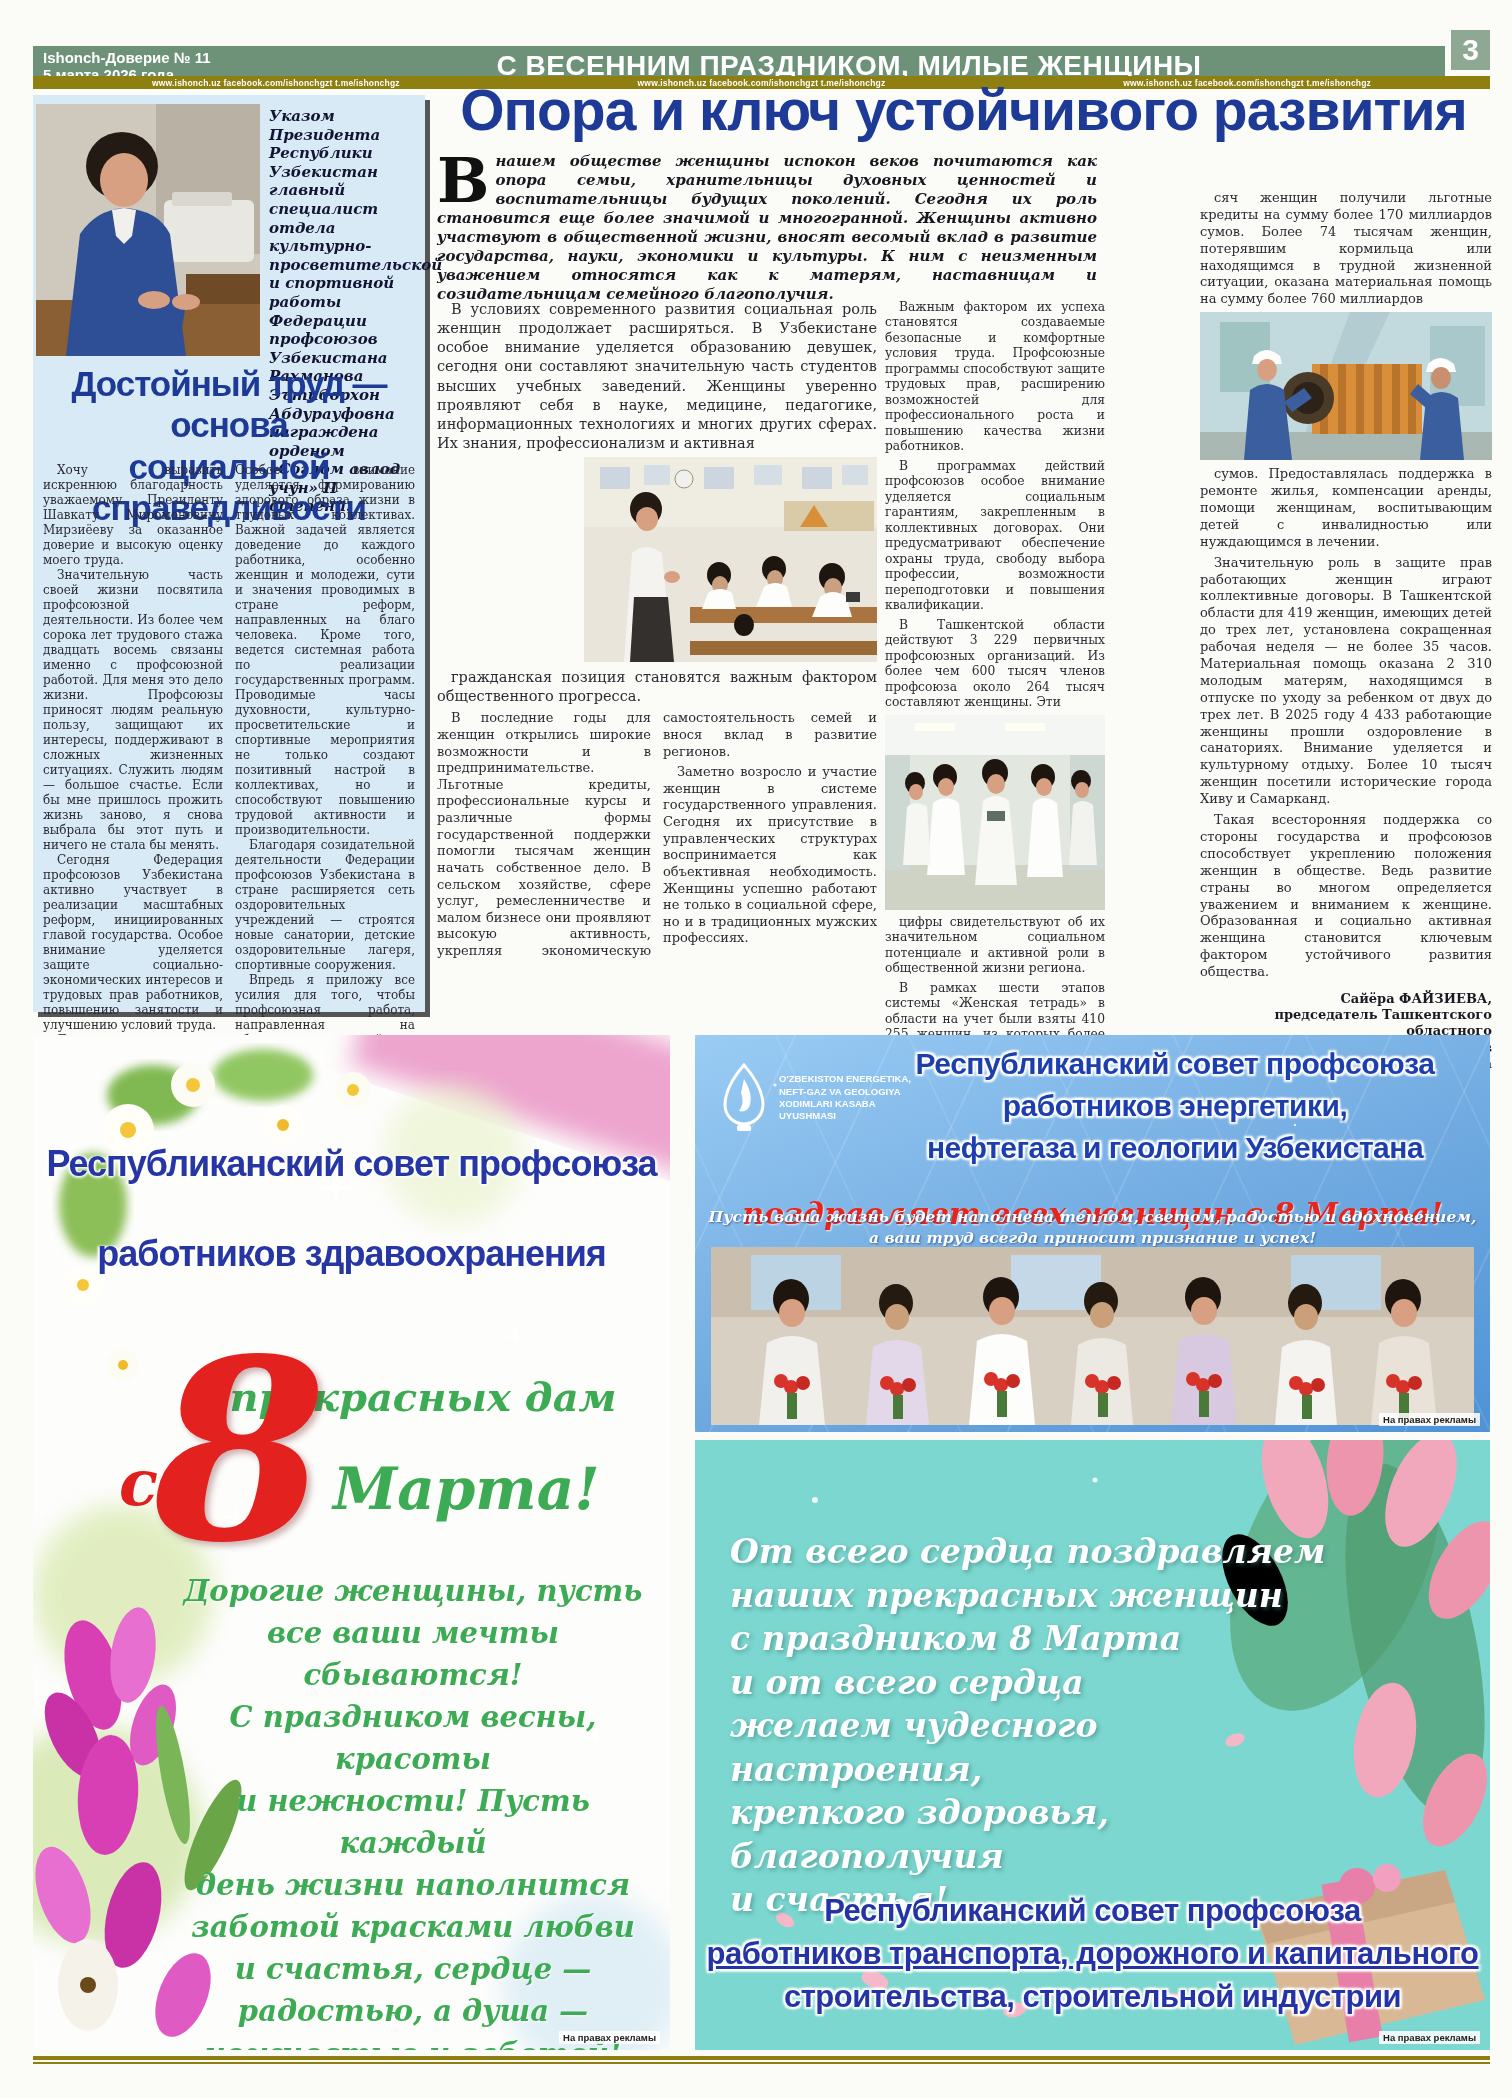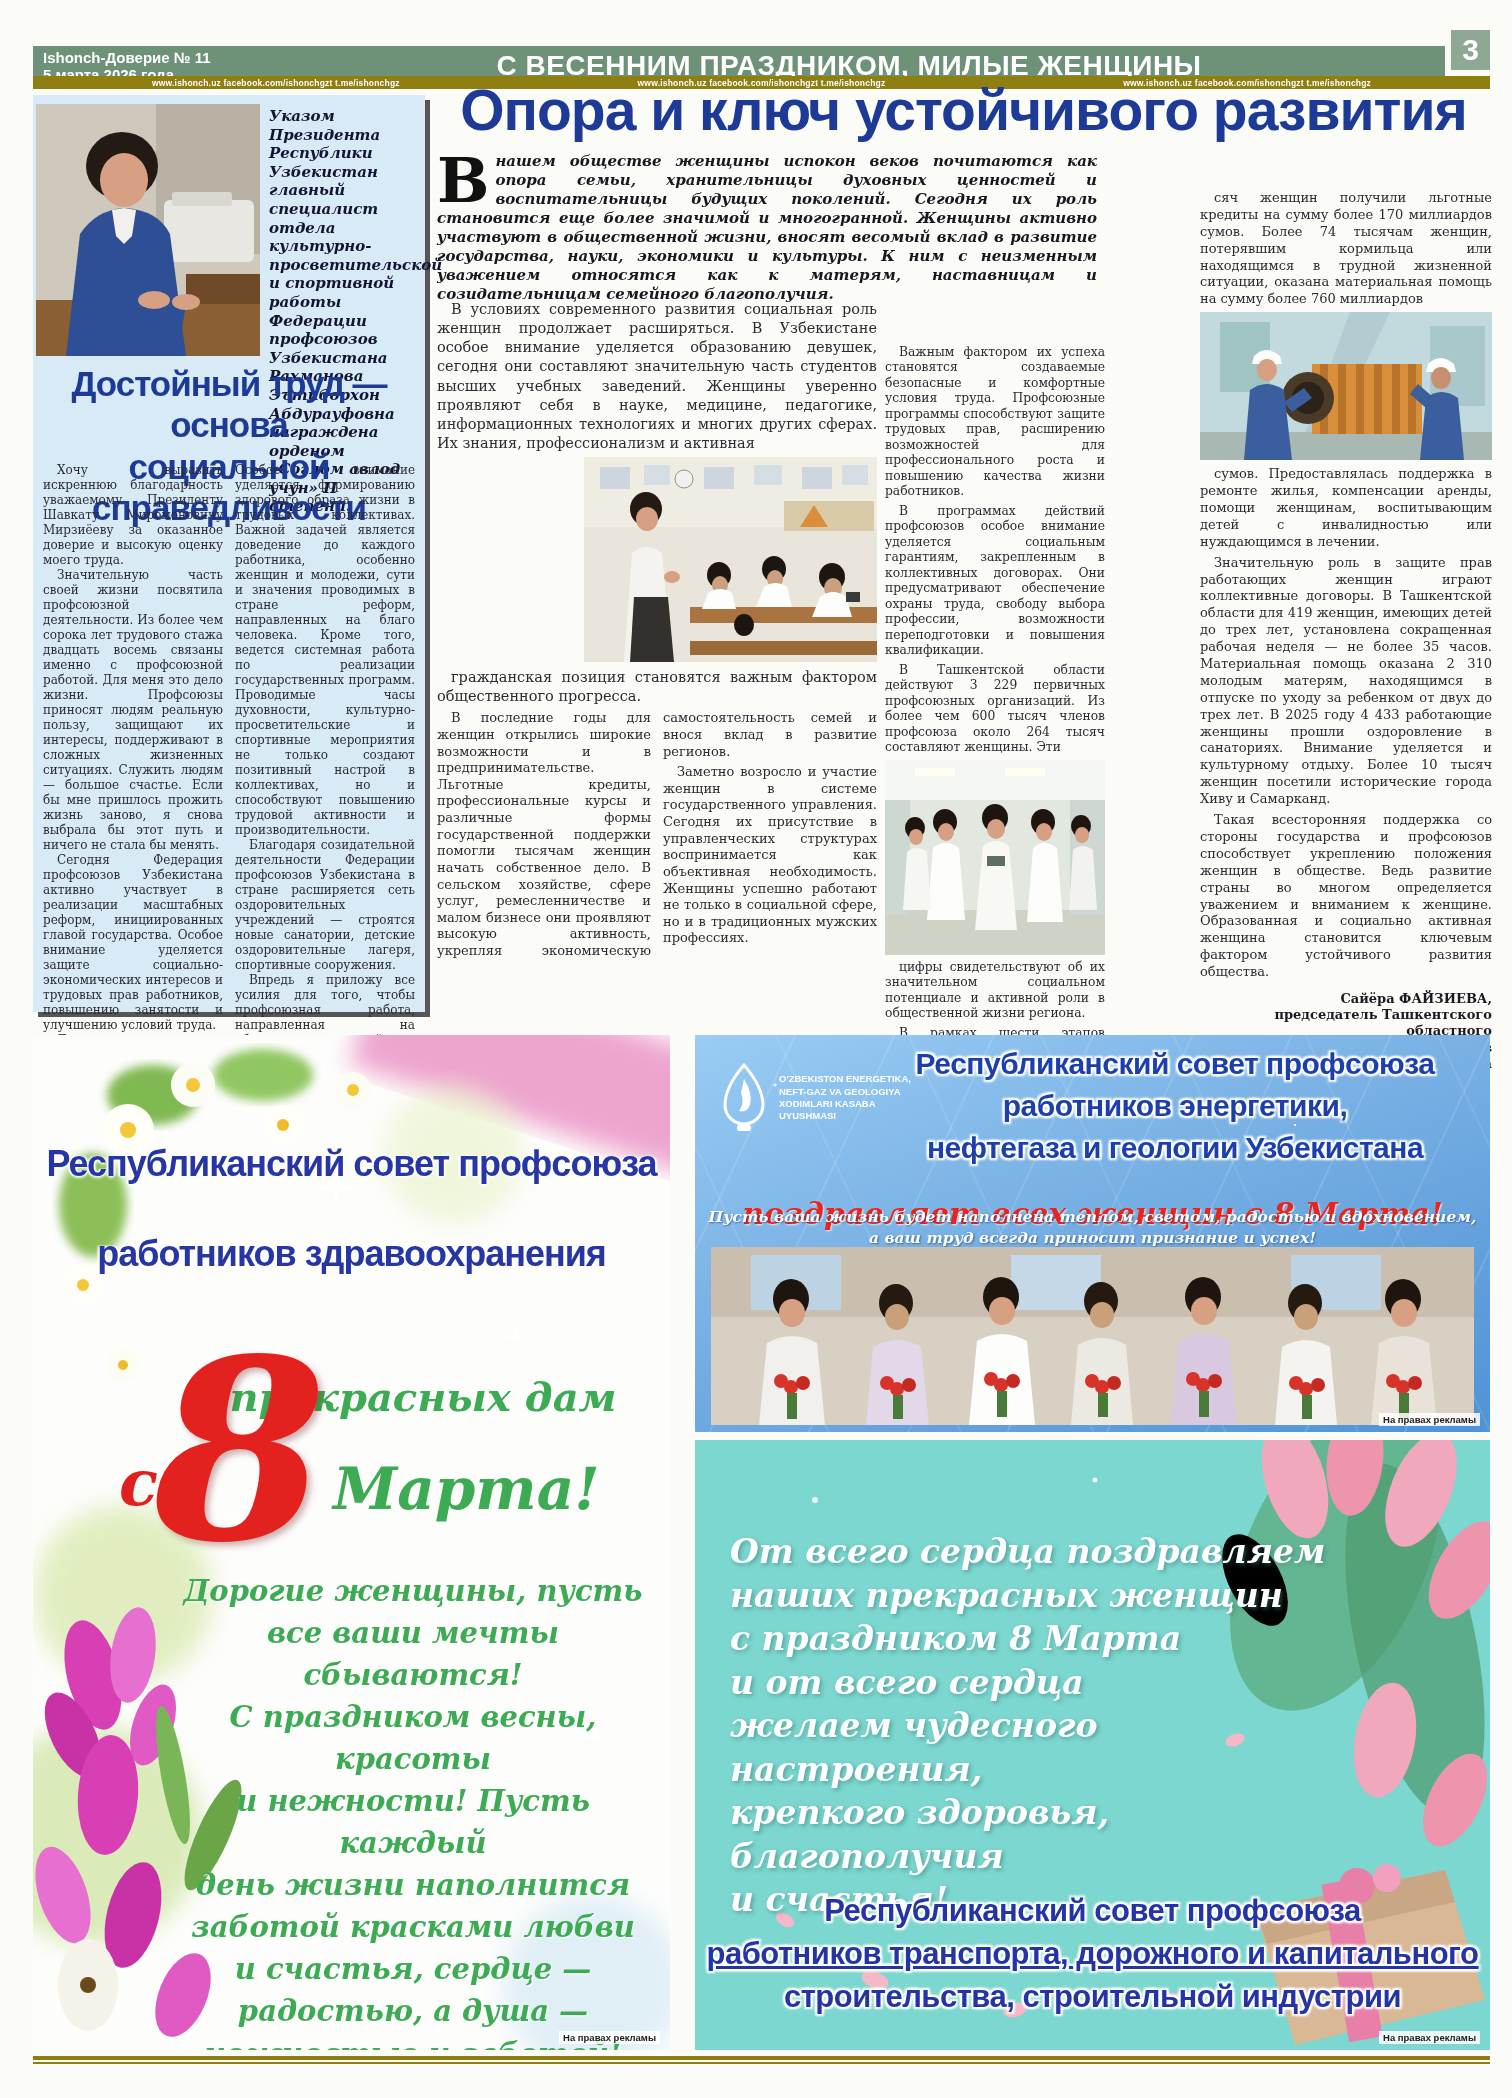--- a/index.html
+++ b/index.html
@@ -25,21 +25,21 @@
 
   
   .main-headline{position:absolute;left:437px;top:82px;width:1053px;text-align:center;color:#1c3a96;font-weight:bold;font-size:57px;letter-spacing:-1px;line-height:1;}
   .lead{position:absolute;left:437px;top:152px;width:660px;font-family:"DejaVu Serif",serif;font-style:italic;font-weight:bold;font-size:15px;line-height:1.27;text-align:justify;color:#17171f;}
   .dropcap{float:left;font-style:normal;font-weight:bold;font-size:62px;line-height:.82;padding:4px 6px 0 0;color:#111;}
   .mcol{position:absolute;font-family:"DejaVu Serif",serif;color:#2b2b33;text-align:justify;}
   .mcol p{margin:0 0 4px 0;text-indent:14px;}
   .left-block{left:437px;top:300px;width:440px;font-size:14.5px;line-height:1.32;}
   .photo-classroom{width:293px;height:205px;margin:4px 0 6px auto;overflow:hidden;}
   .two-col{column-count:2;column-gap:12px;font-size:13px;line-height:1.28;}
-  .col3{left:885px;top:300px;width:220px;font-size:12.3px;line-height:1.26;margin-top:45px;}
+  .col3{left:885px;top:300px;width:220px;font-size:12.3px;line-height:1.26;}
   .photo-corridor{width:220px;height:195px;margin:4px 0 5px 0;overflow:hidden;}
   .col4{left:1200px;top:190px;width:292px;font-size:13px;line-height:1.3;}
   .photo-factory{width:292px;height:148px;margin:2px 0 6px 0;overflow:hidden;}
   .sig-main{text-align:right;font-weight:bold;font-size:13px;line-height:1.25;margin-top:10px;color:#1a1a22;}
 
   
   .adlabel{position:absolute;right:10px;bottom:6px;background:rgba(255,255,255,.85);color:#222;font-size:9.5px;font-weight:bold;padding:1px 4px;}
 
   
   .health-ad{position:absolute;left:33px;top:1035px;width:637px;height:1015px;background:#fdfdfc;overflow:hidden;}

